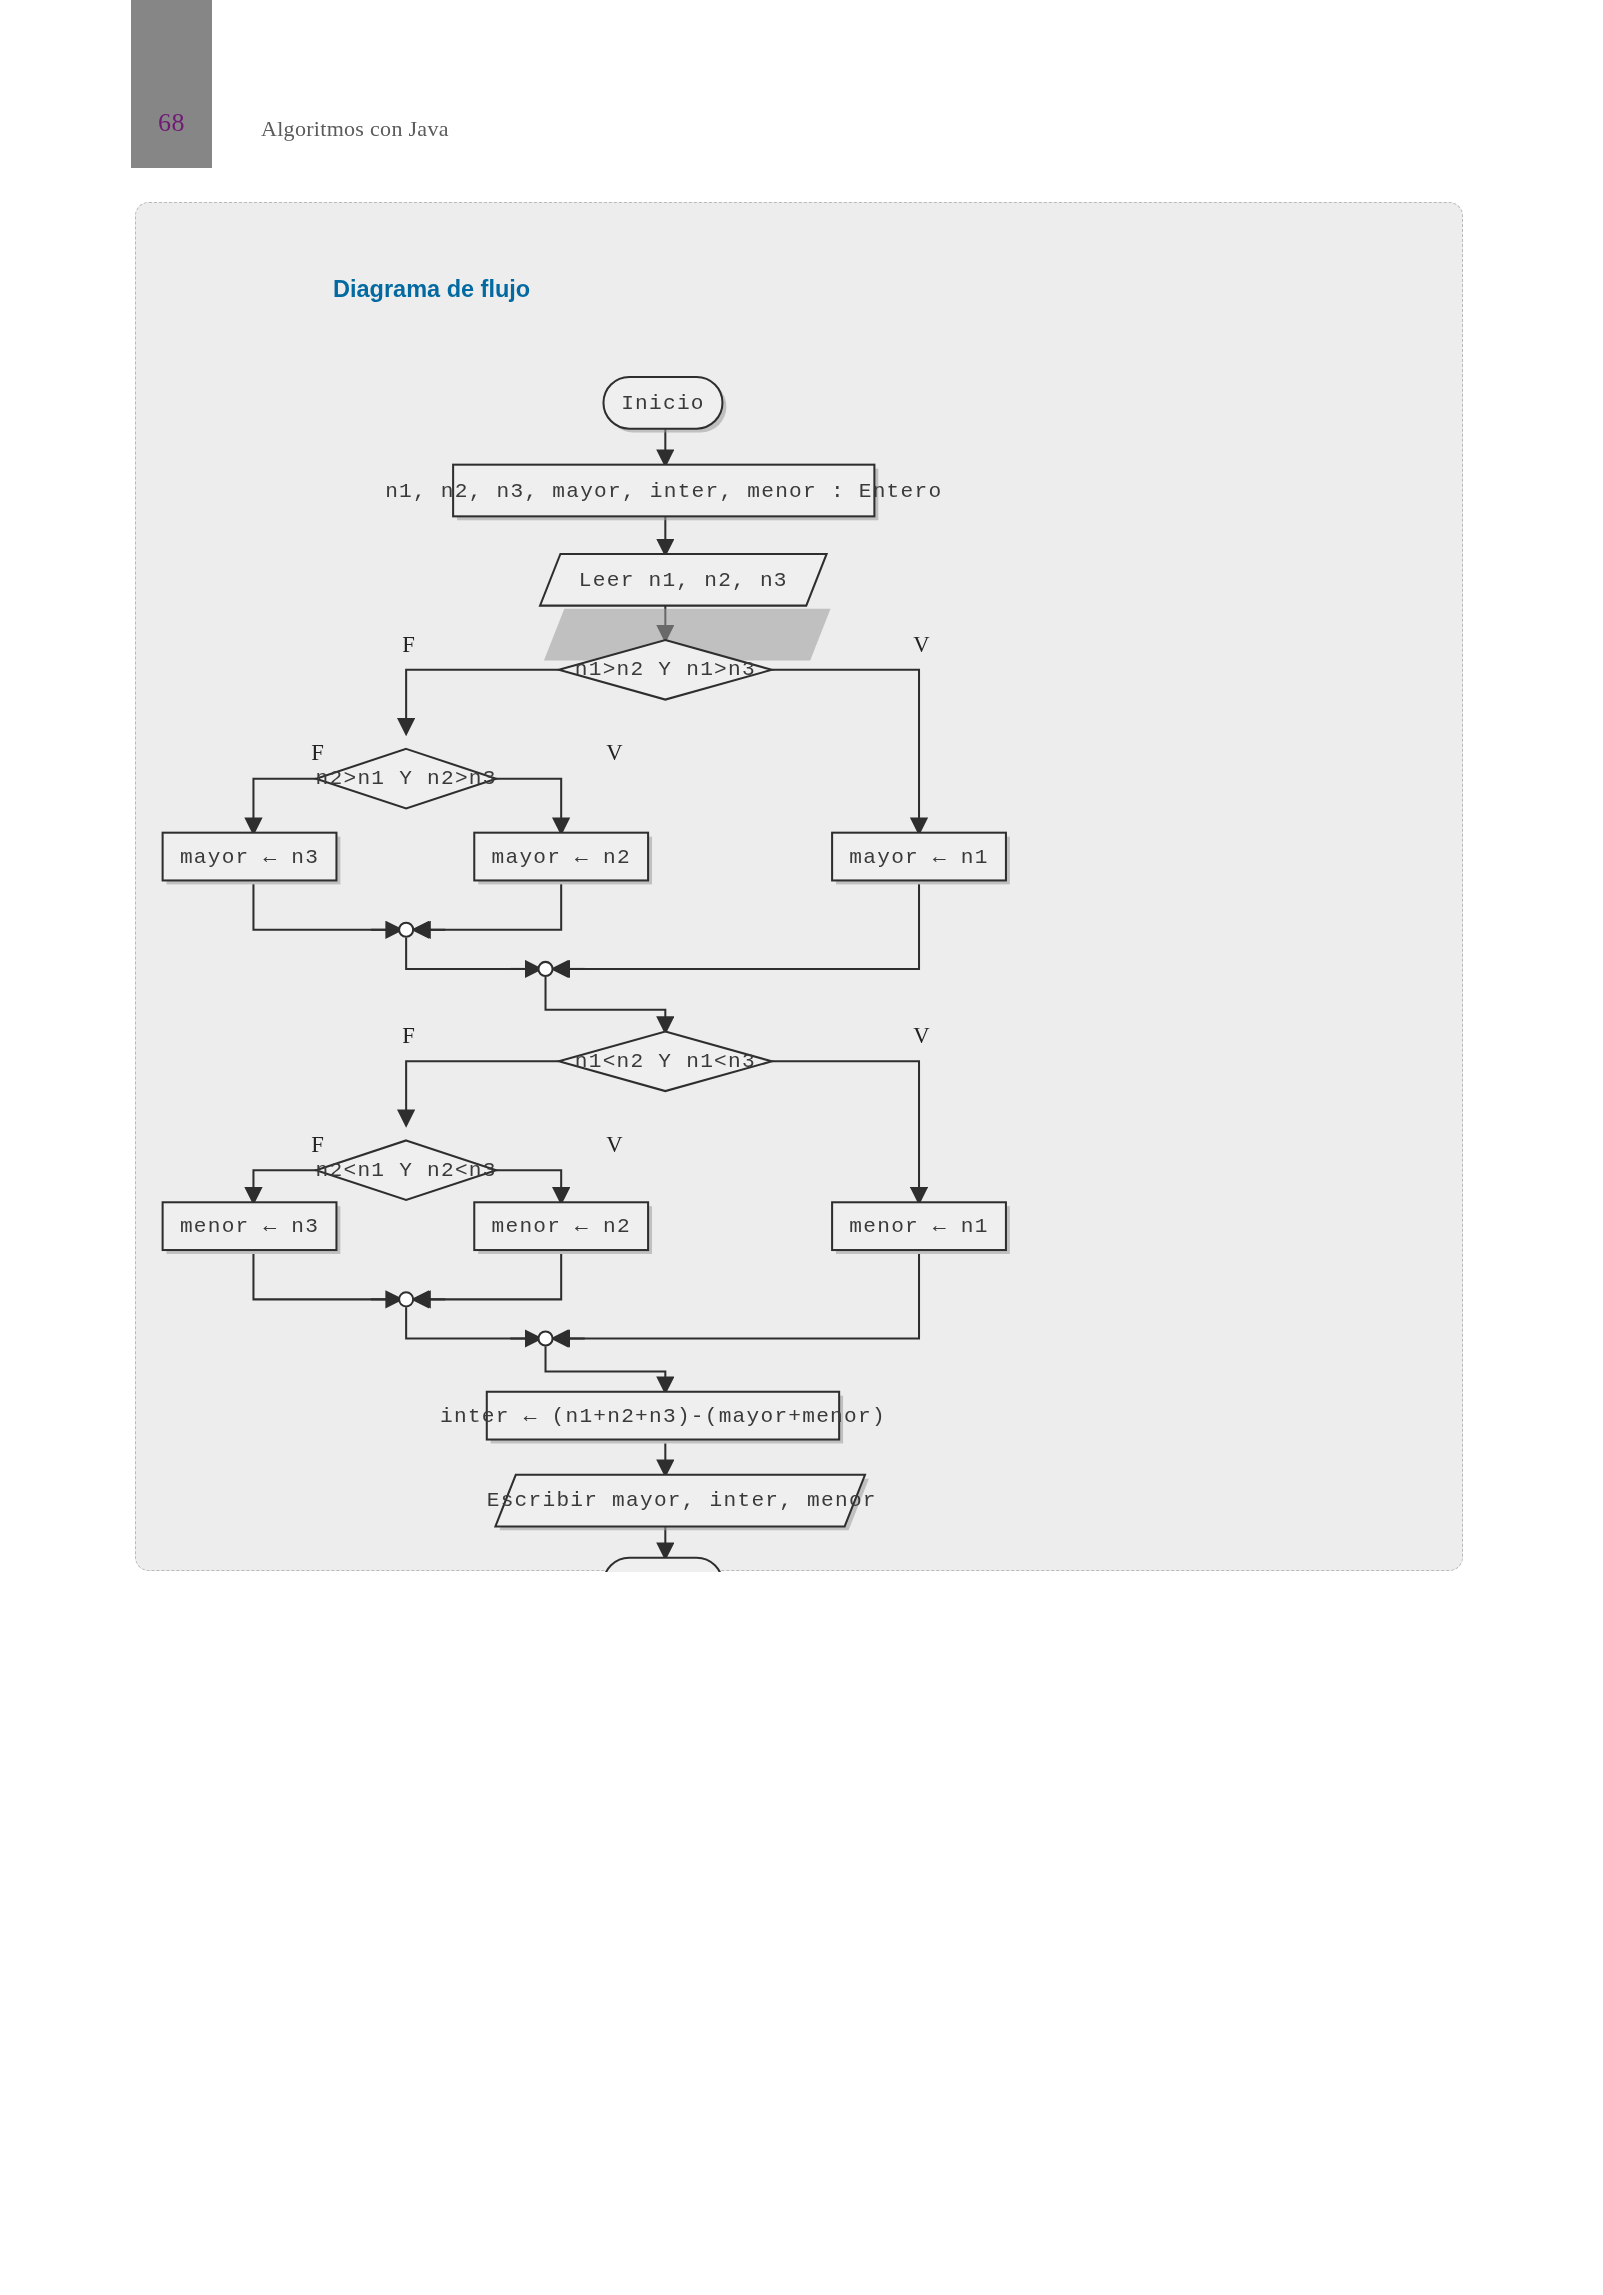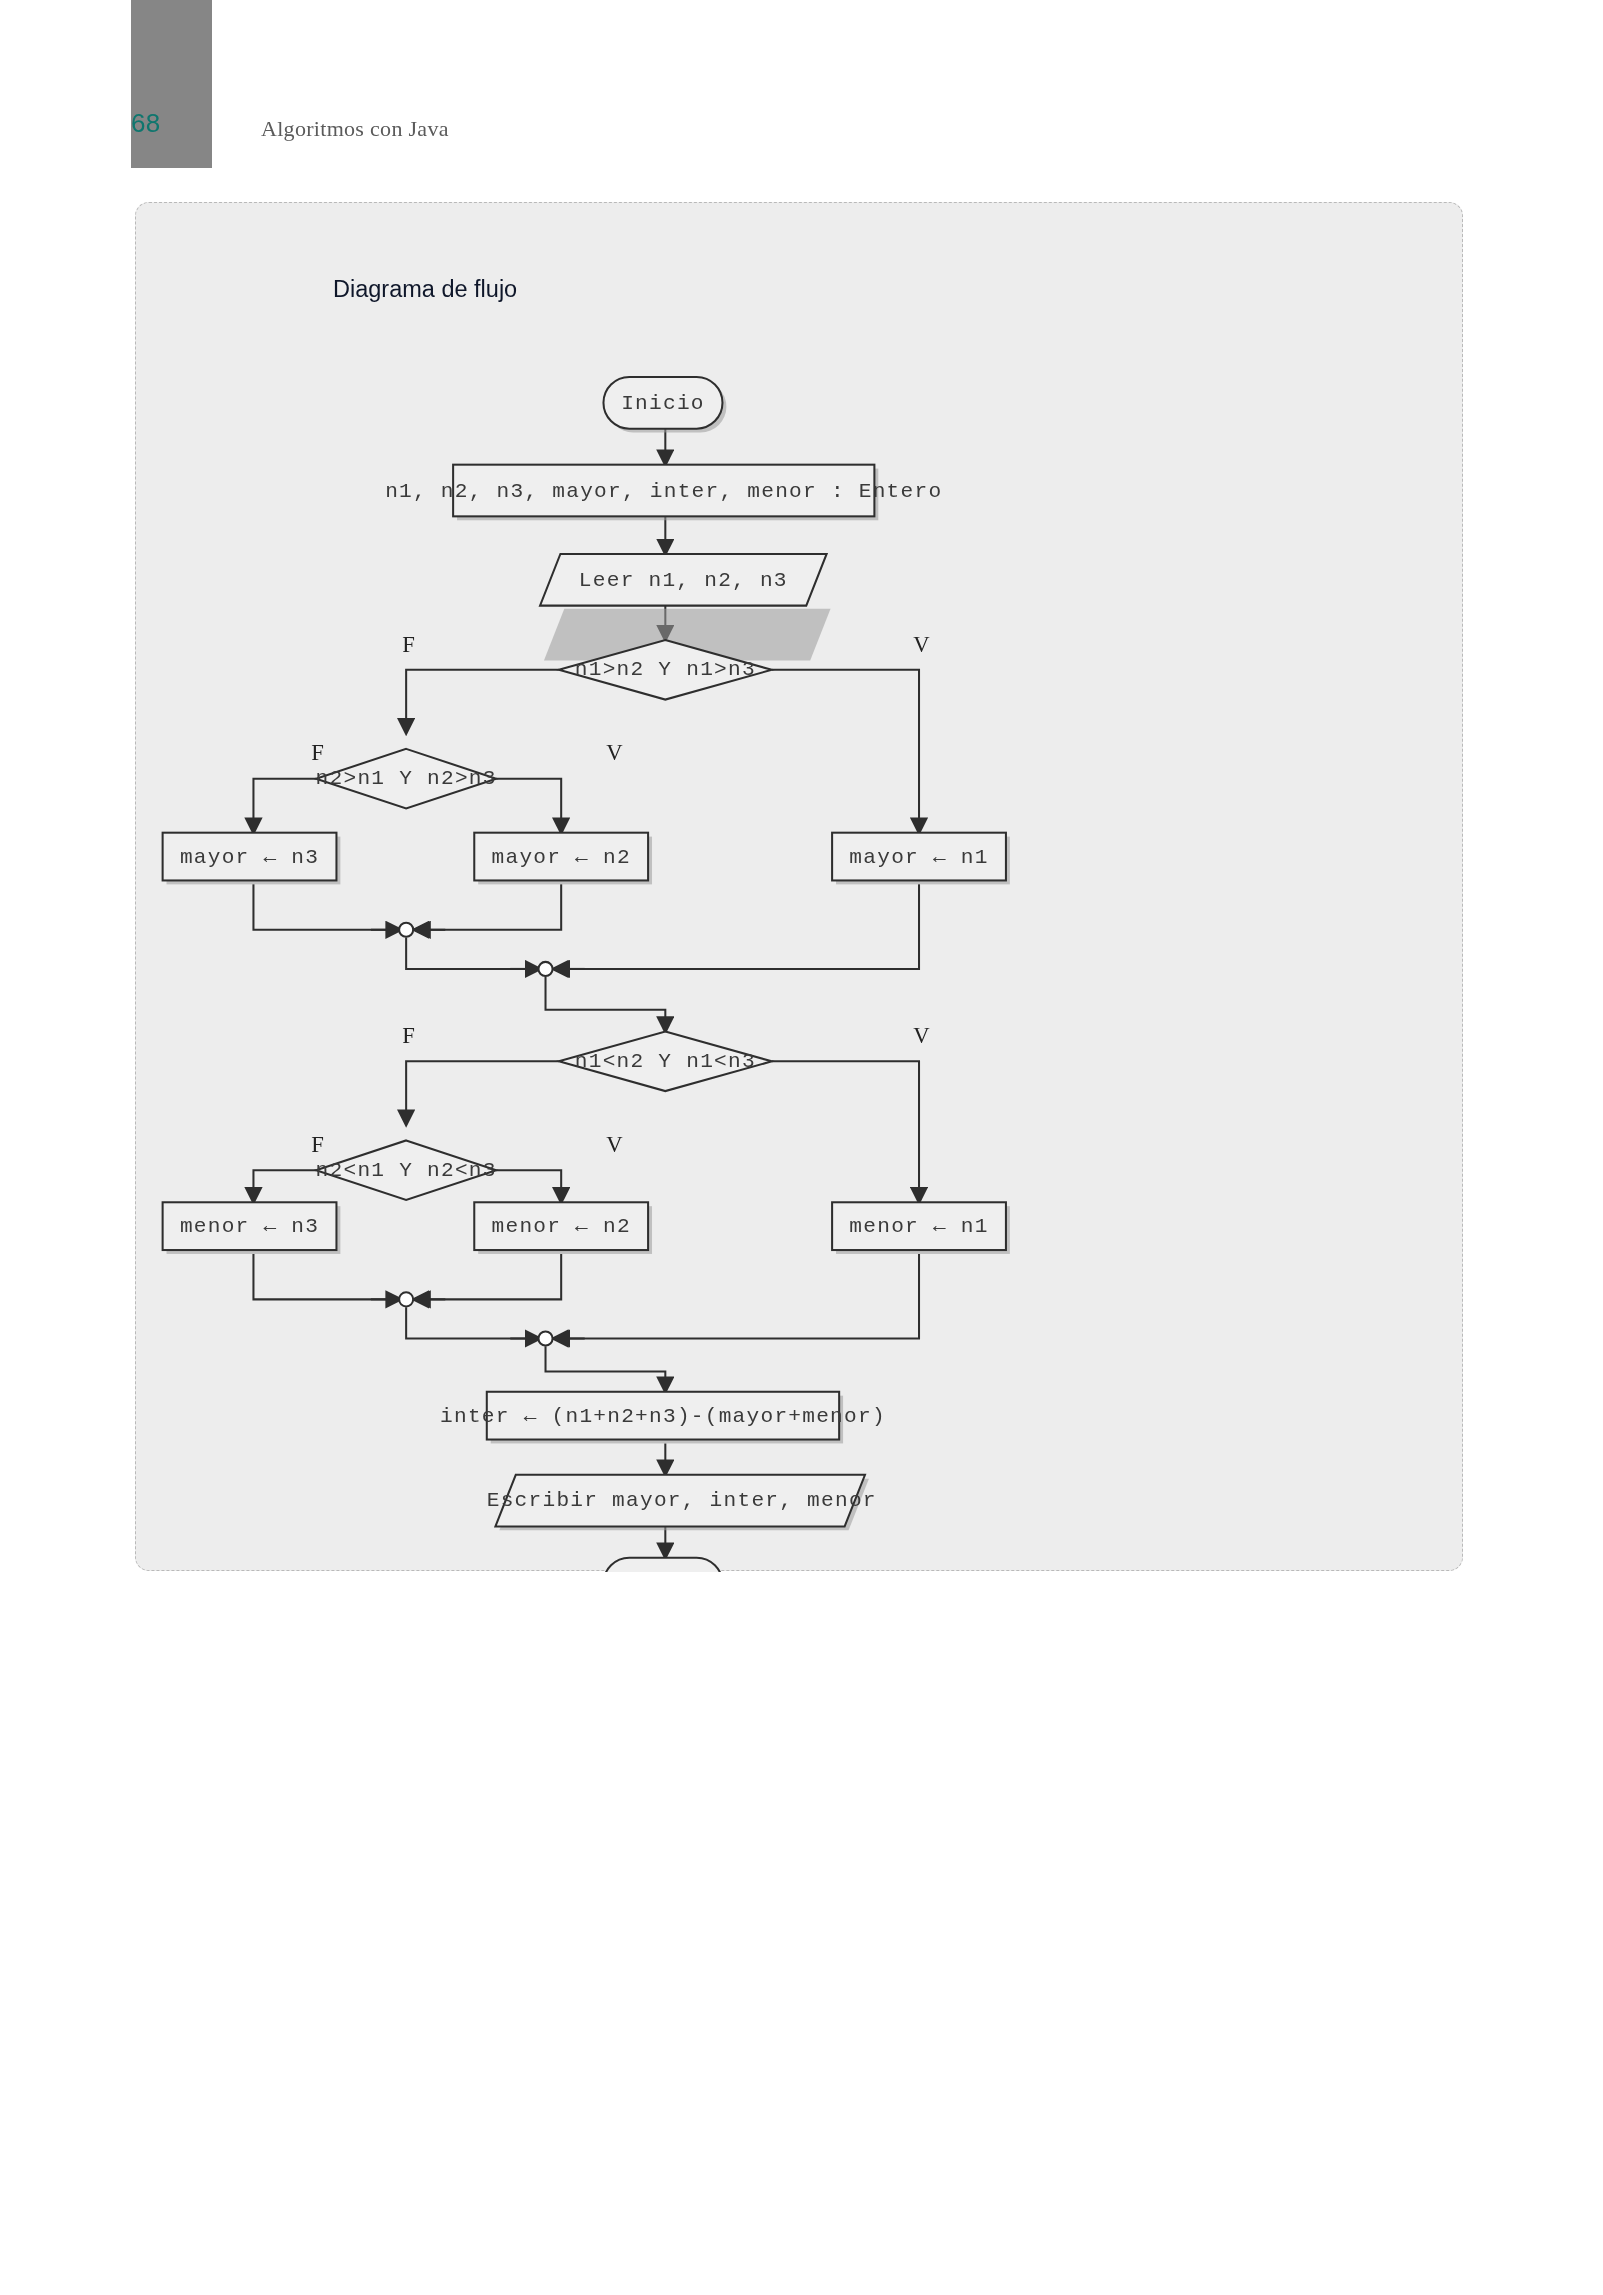--- a/index.html
+++ b/index.html
@@ -1,31 +1,31 @@
 <!DOCTYPE html>
 <html style="font-size:12.5px"><head>
 <meta charset="utf-8">
 <style>
   html,body{margin:0;padding:0;background:#ffffff;}
   body{width:1604px;height:2295px;font-family:"Liberation Sans",sans-serif;position:relative;overflow:hidden;}
 
   
   .page-header{position:absolute;left:0;top:0;width:1604px;height:180px;}
   .page-num-box{position:absolute;left:131px;top:0;width:81px;height:168px;background:#868686;}
-  .page-num{position:absolute;left:131px;top:108px;width:81px;text-align:left;
-            font-family:Liberation Sans, sans-serif;font-size:26px;color:#0f766e;letter-spacing:0.4px;}
+  .page-num{position:absolute;left:131px;top:108px;width:81px;text-align:center;
+            font-family:Liberation Serif, serif;font-size:26px;color:#701a75;letter-spacing:0.4px;}
   .page-title{position:absolute;left:261px;top:116px;font-family:"Liberation Serif",serif;
               font-size:22px;color:#5b5b5b;letter-spacing:0.3px;}
 
   
   .panel{position:absolute;left:135px;top:202px;width:1328px;height:1369px;
          background:#ededed;border:1.6px dashed #b9b9b9;border-radius:14px;box-sizing:border-box;}
   .panel-title{position:absolute;left:0;top:22px;width:1328px;text-align:center;
                font-size:27px;font-weight:bold;color:#111;}
-  .panel-sub{position:absolute;left:197px;top:73px;font-size:23.5px;font-weight:normal;color:#0f172a;}
+  .panel-sub{position:absolute;left:197px;top:73px;font-size:23.5px;font-weight:bold;color:#0369a1;}
 
   
   .flow{position:absolute;left:0;top:0;width:1328px;height:1369px;}
   .nd-stroke{stroke:#2e2e2e;stroke-width:2.6;fill:#efefef;}
   .lnk{stroke:#2e2e2e;stroke-width:2.6;fill:none;}
   .shadow{fill:#9a9a9a;opacity:.55;}
   .mono{font-family:"Liberation Mono","DejaVu Sans Mono",monospace;font-size:27px;fill:#3a3a3a;
         letter-spacing:1.6px;dominant-baseline:middle;text-anchor:middle;}
   .bl{font-family:"Liberation Serif",serif;font-size:29px;fill:#222;text-anchor:middle;
       dominant-baseline:middle;}

